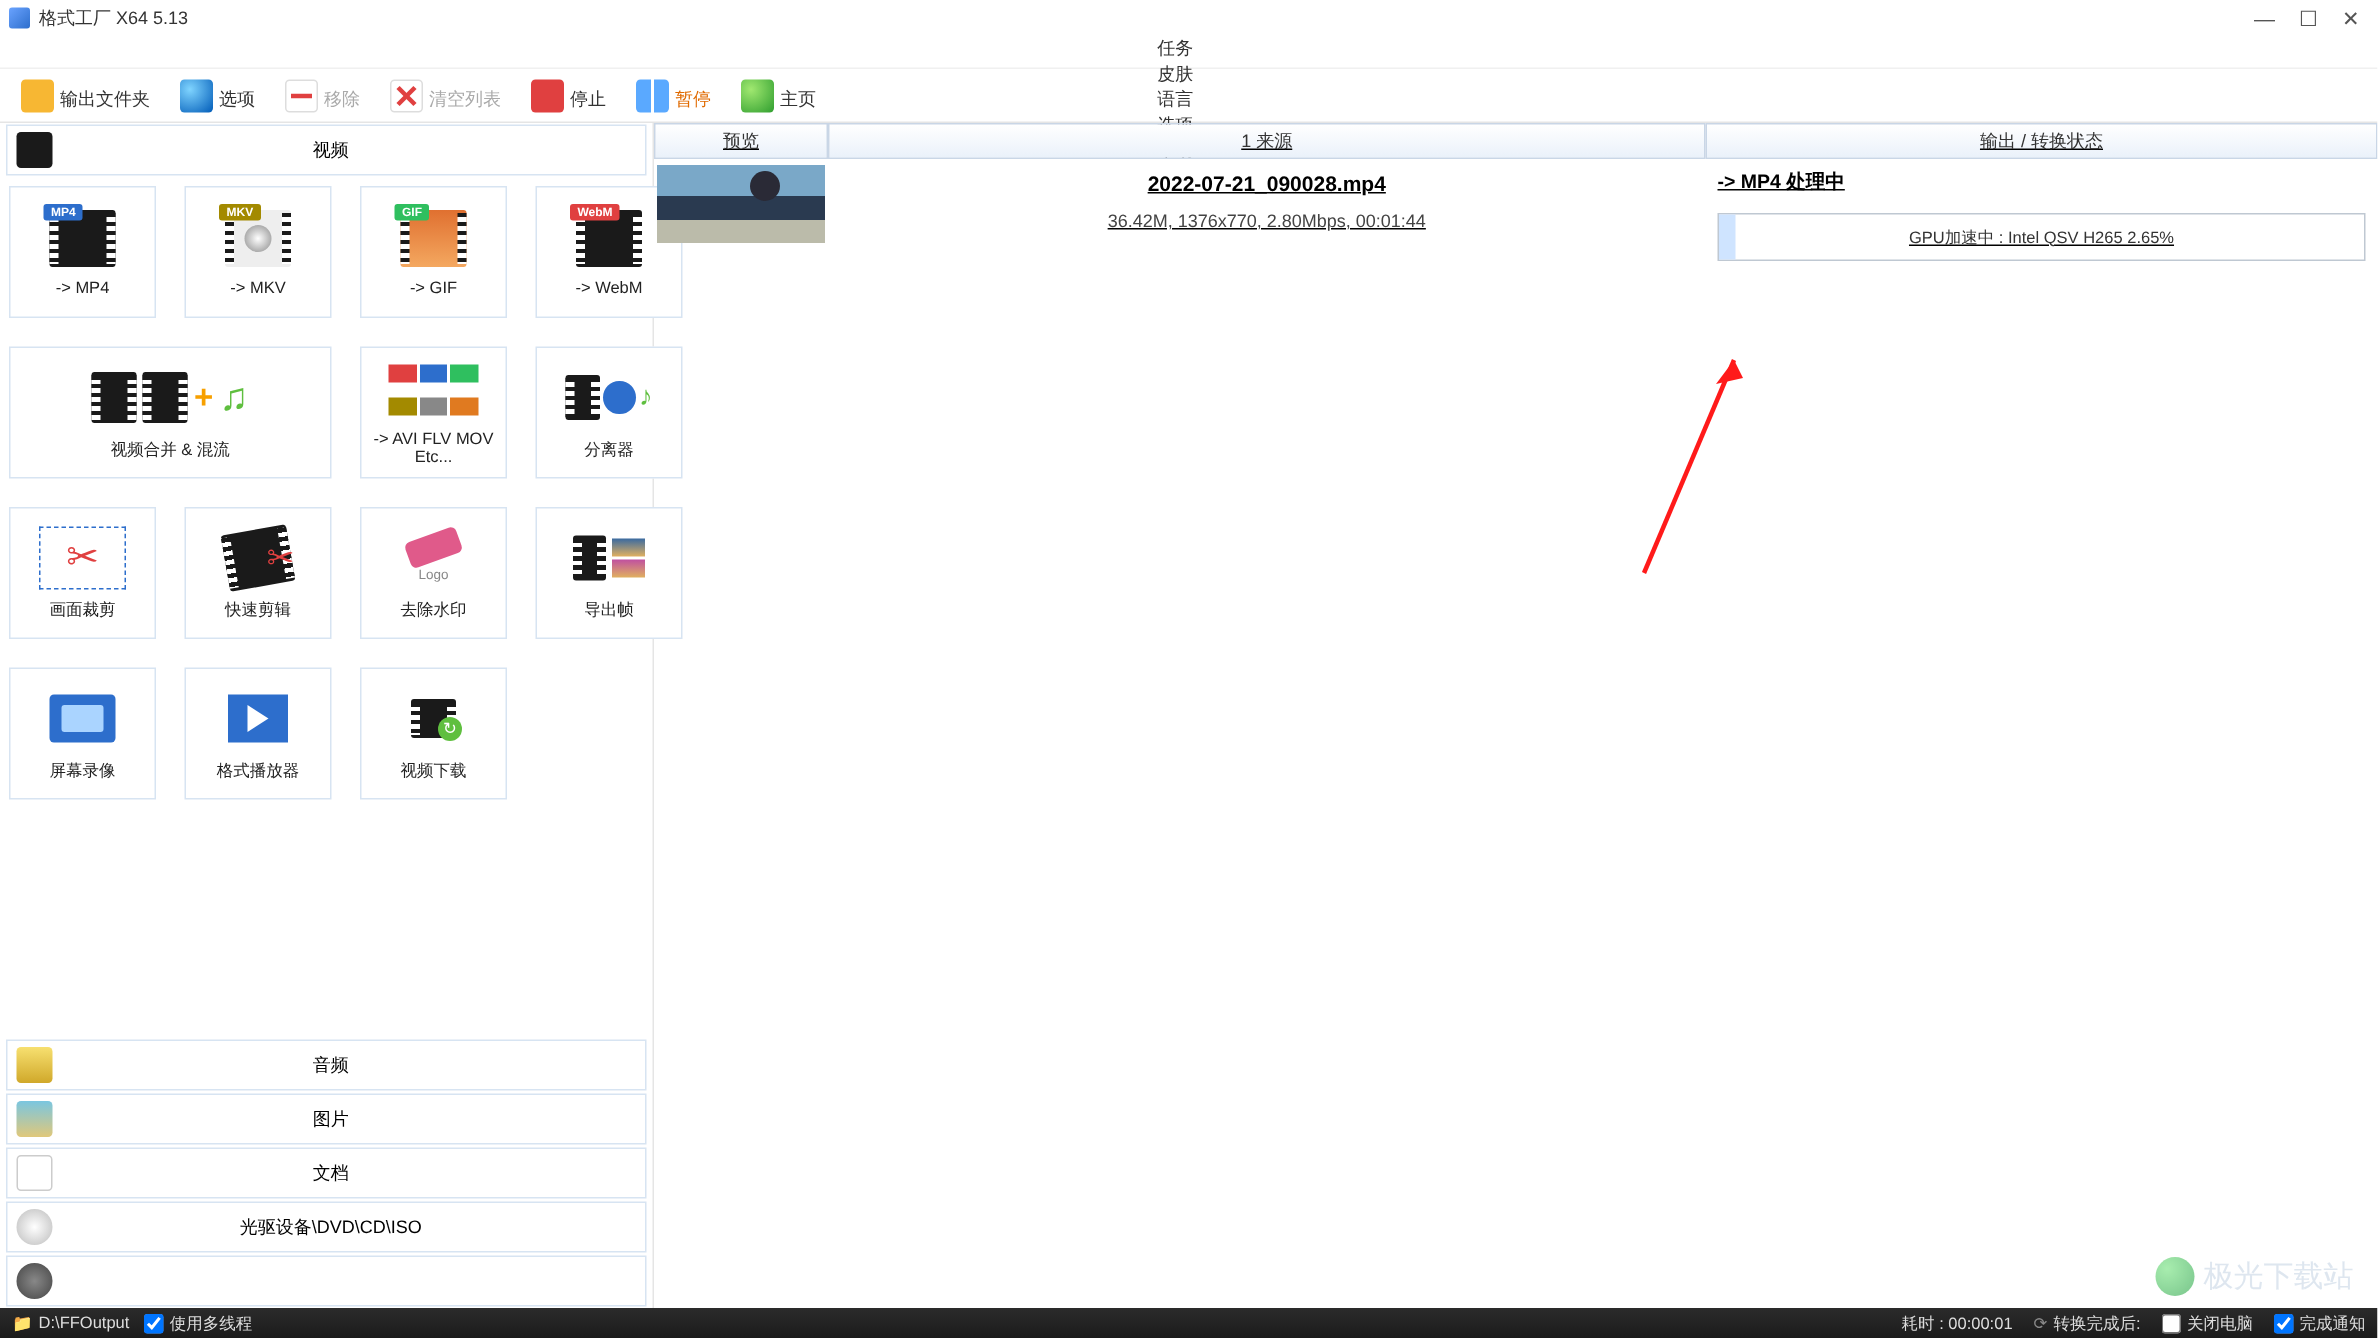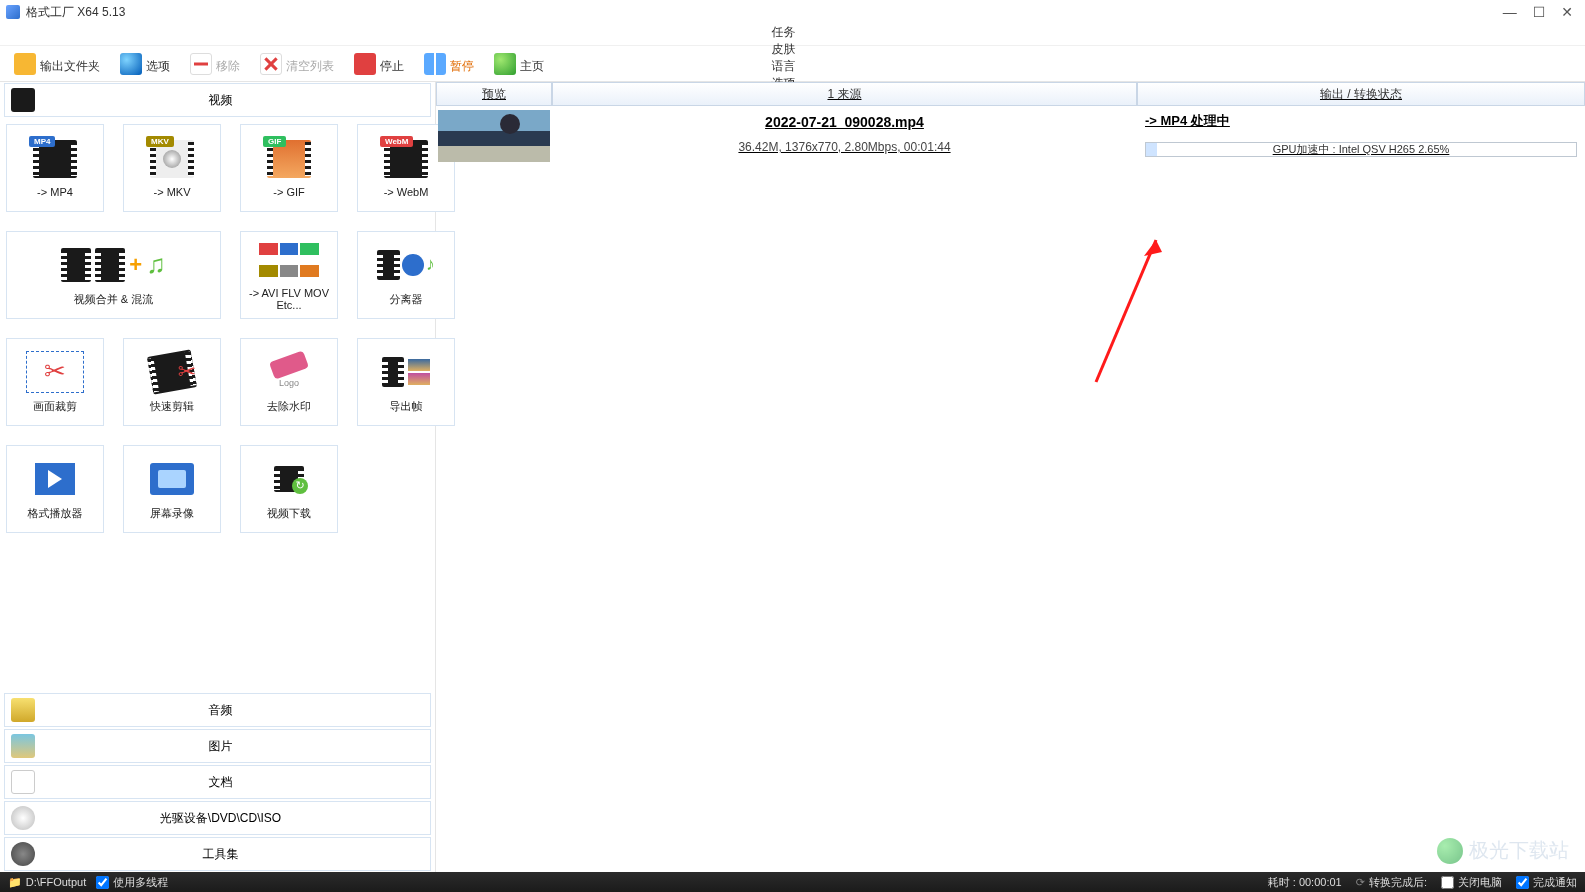--- a/index.html
+++ b/index.html
@@ -64,21 +64,21 @@
 .row { display:flex; padding:4px 0; }
 .thumb-prev { width:112px; height:52px; margin:0 2px; background:linear-gradient(#7aa8c8 40%,#2a3a50 40%,#2a3a50 70%,#bba 70%); position:relative; }
 .thumb-prev .person{position:absolute;left:62px;top:4px;width:20px;height:20px;border-radius:50%;background:#2a2a36;}
 
 .srcinfo { flex:1; text-align:center; }
 .srcinfo .fname{font-size:14px;font-weight:bold;margin-top:4px;}
 .srcinfo .fmeta{font-size:12px;color:#444;margin-top:10px;}
 
 .outcol { width:448px; padding:0 8px; }
 .outcol .status{font-size:13px;font-weight:bold;margin-top:2px;}
-.progress{margin-top:12px;height:15px;border:1px solid #bfc8d2;background:#fff;display:flex;align-items:center;justify-content:center;font-size:11px;color:#333;position:relative;}
+.progress{margin-top:12px;height:32px;border:1px solid #bfc8d2;background:#fff;display:flex;align-items:center;justify-content:center;font-size:11px;color:#333;position:relative;}
 .progress .fill{position:absolute;left:0;top:0;bottom:0;width:2.65%;background:#cfe4ff;}
 .progress .ptxt{position:relative;z-index:1;}
 
 .status-bar { height:20px; background:linear-gradient(#2b2b2b,#1b1b1b); color:#ddd; font-size:11px; display:flex; align-items:center; padding:0 8px; }
 .status-bar .chk{margin:0 4px;}
 .status-bar .right{margin-left:auto; display:flex; gap:14px; align-items:center;}
 .status-bar .right span{display:flex;align-items:center;gap:4px;}
 
 .wmark{position:absolute;right:16px;bottom:28px;font-size:20px;color:#c9d7e6;opacity:.6;display:flex;align-items:center;gap:6px;}
 .wmark .logo{width:26px;height:26px;border-radius:50%;background:radial-gradient(circle at 30% 30%,#6fe27a,#1f9e3f);}
@@ -235,36 +235,36 @@
           <div style="display:flex;flex-direction:column;gap:2px">
               <div style="width:22px;height:12px;background:linear-gradient(#3a6aa0,#e0b060)"></div>
               <div style="width:22px;height:12px;background:linear-gradient(#c050a0,#e0b060)"></div>
             </div>
         </div>
         <span>导出帧</span>
       </div>
 
       <div class="cell">
         <div class="thumb">
+            <div style="width:44px;height:32px;background:#2d6ecc;border-radius:3px;display:flex;align-items:center;justify-content:center">
+              <div style="width:28px;height:18px;background:#aad4ff;border-radius:2px"></div>
+            </div>
+          </div>
+        <span>屏幕录像</span>
+      </div>
+      <div class="cell">
+        <div class="thumb">
             <div style="width:40px;height:32px;background:#2d6ecc;display:flex;align-items:center;justify-content:center">
               <div style="border-left:14px solid #fff;border-top:9px solid transparent;border-bottom:9px solid transparent"></div>
             </div>
           </div>
         <span>格式播放器</span>
       </div>
       <div class="cell">
         <div class="thumb">
-            <div style="width:44px;height:32px;background:#2d6ecc;border-radius:3px;display:flex;align-items:center;justify-content:center">
-              <div style="width:28px;height:18px;background:#aad4ff;border-radius:2px"></div>
-            </div>
-          </div>
-        <span>屏幕录像</span>
-      </div>
-      <div class="cell">
-        <div class="thumb">
             <div class="filmstrip" style="width:30px;height:26px"></div>
             <div style="position:absolute;margin-left:22px;margin-top:14px;width:16px;height:16px;border-radius:50%;background:#5fbf3f;color:#fff;font-size:11px;display:flex;align-items:center;justify-content:center">↻</div>
           </div>
         <span>视频下载</span>
       </div>
     </div>
 
     <div class="spacer"></div>
 
     <div class="cat-header">
@@ -278,21 +278,20 @@
     <div class="cat-header">
       <div class="ci" style="background:#fff;border:1px solid #ccc"></div>
       <span class="label">文档</span>
     </div>
     <div class="cat-header">
       <div class="ci" style="background:radial-gradient(#fff,#bbb);border-radius:50%"></div>
       <span class="label">光驱设备\DVD\CD\ISO</span>
     </div>
     <div class="cat-header">
       <div class="ci" style="background:radial-gradient(#888,#444);border-radius:50%"></div>
-      <span class="label">工具集</span>
     </div>
   </div>
 
   <div class="main" style="position:relative">
     <div class="cols">
       <div class="col preview">预览</div>
       <div class="col source">1 来源</div>
       <div class="col output">输出 / 转换状态</div>
     </div>
 

